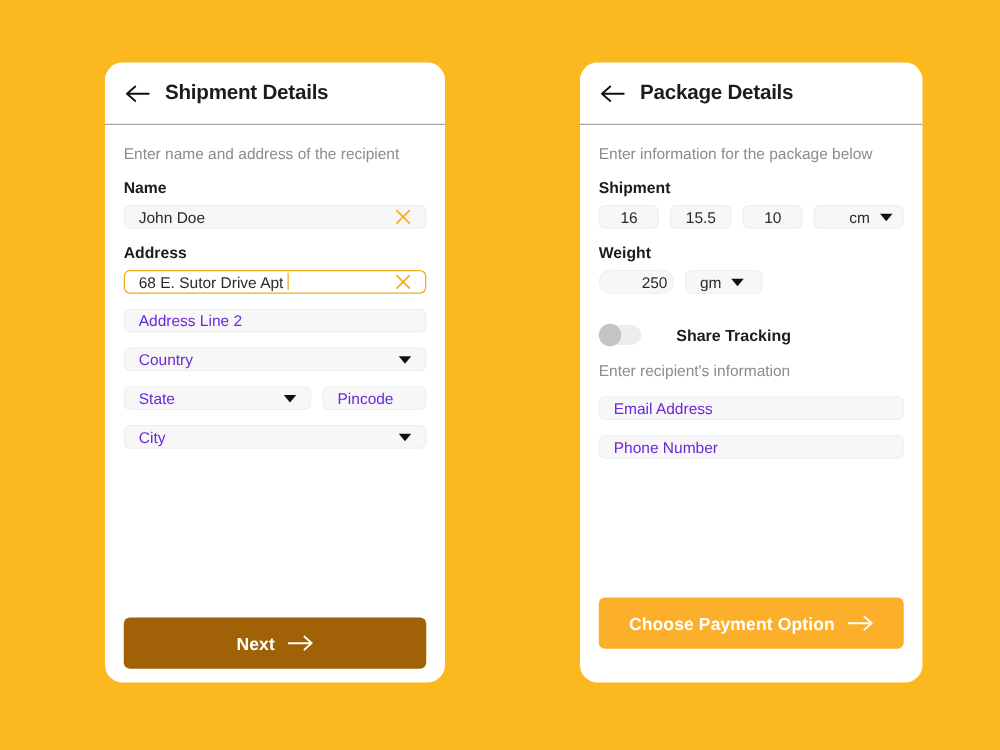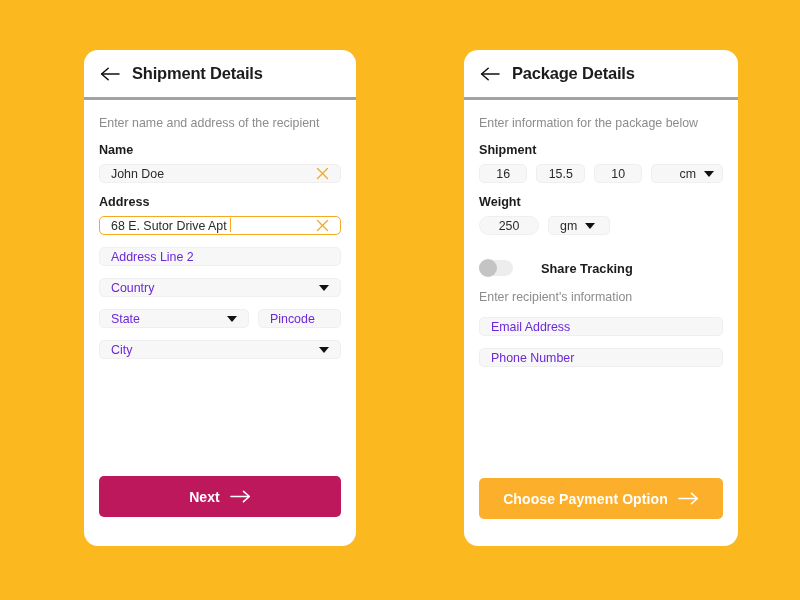--- a/index.html
+++ b/index.html
@@ -37,21 +37,21 @@
     width: 274px;
     height: 496px;
   }
   
   .card-header {
     height: 50px;
     display: flex;
     align-items: center;
     gap: 11px;
     padding: 0 15px;
-    border-bottom: 3px solid #a3a3a3;
+    border-bottom: 1px solid #a3a3a3;
     box-sizing: border-box;
   }
   .back-icon {
     width: 22px;
     height: 18px;
     flex: 0 0 auto;
     display: block;
   }
   .card-title {
     font-size: 16.5px;
@@ -143,21 +143,21 @@
     justify-content: center;
     padding: 0 4px;
     font-size: 12.4px;
   }
   .dim-row .unit {
     flex: 0 0 64px;
     justify-content: flex-start;
     padding: 0 8px 0 27px;
   }
   .dim-row .unit .val { flex: 0 0 auto; }
-  .wt-row .f-weight { flex: 0 0 60px; justify-content: center; padding: 0 4px; border-radius: 14px; }
+  .wt-row .f-weight { flex: 0 0 60px; padding: 0 4px; border-radius: 14px; }
   .wt-row .unit { flex: 0 0 62px; justify-content: flex-start; padding: 0 8px 0 11px; }
   .wt-row .unit .val { flex: 0 0 auto; }
   
   .toggle-row {
     display: flex;
     align-items: center;
     gap: 28px;
     margin-top: 13px;
     margin-bottom: 14px;
   }
@@ -195,22 +195,22 @@
     justify-content: center;
     gap: 10px;
     font-size: 14px;
     font-weight: bold;
     color: #FFFFFF;
     box-sizing: border-box;
     border: none;
     font-family: "Liberation Sans", sans-serif;
   }
   #next-button {
-    bottom: 29px;
-    background: #be185d;
+    bottom: 11px;
+    background: #a16207;
     letter-spacing: 0.1px;
   }
   #payment-button {
     bottom: 27px;
     background: #FCAF2A;
     letter-spacing: 0.1px;
   }
   .arrow-icon {
     width: 21px;
     height: 13px;

